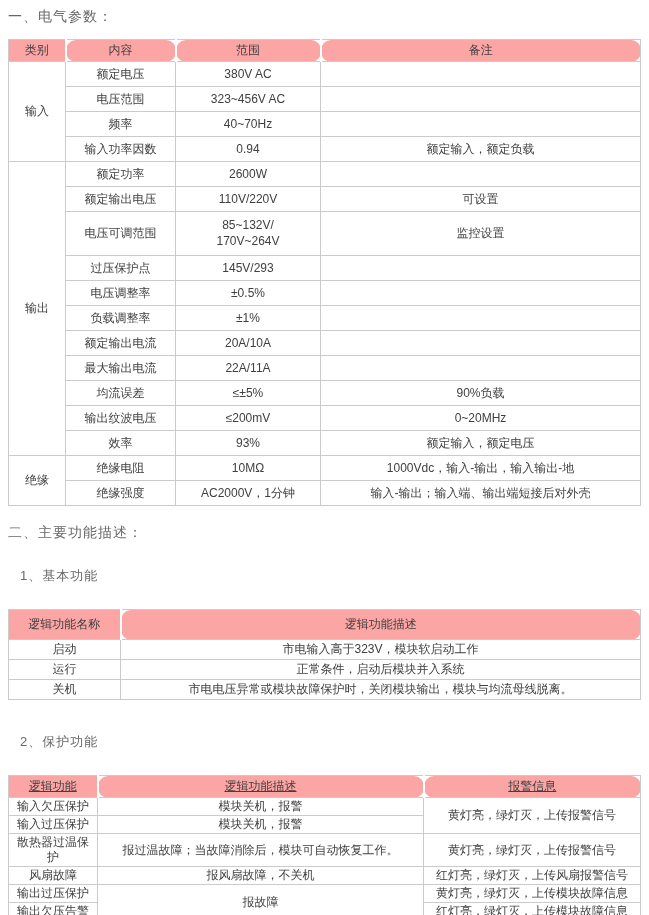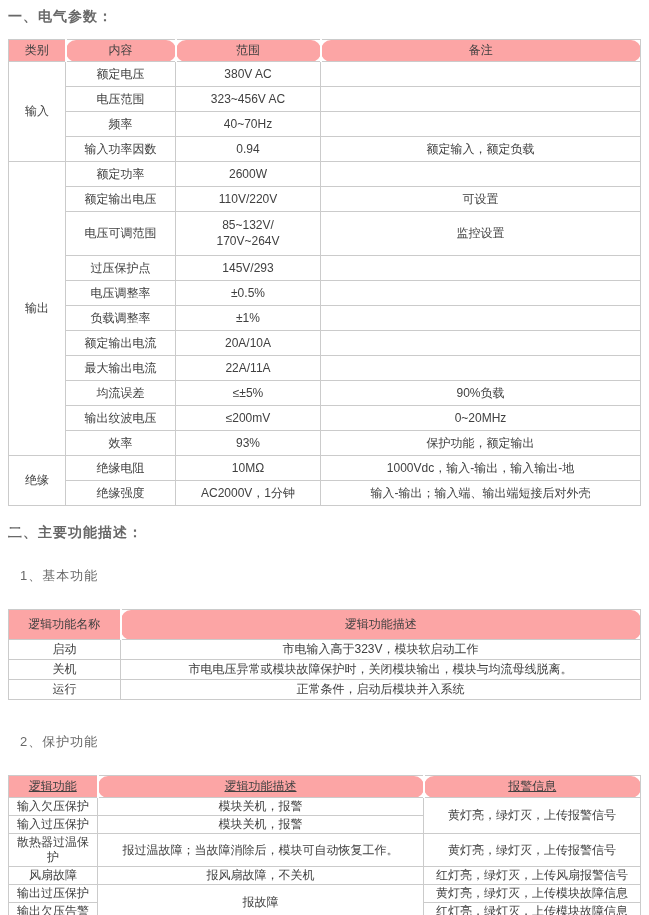--- a/index.html
+++ b/index.html
@@ -4,21 +4,21 @@
 <style>
   html, body { margin:0; padding:0; background:#ffffff; }
   body {
     width:649px; min-height:915px;
     font-family:"Liberation Sans","DejaVu Sans",sans-serif;
     color:#404040;
   }
   .page { padding:6px 8px 0 8px; }
 
   .sec-title {
-    font-size:14px; color:#686868; font-weight:bold;
+    font-size:14px; color:#686868; font-weight:normal;
     margin:0 0 0 0; padding:2px 0 13px 0; letter-spacing:1px;
   }
   .sub-title {
     font-size:13px; color:#686868; font-weight:normal;
     margin:12px; padding:0 0 12px 0; letter-spacing:1px;
   }
 
   table.tbl {
     border-collapse:collapse; table-layout:fixed; width:633px;
     font-size:12px; color:#404040;
@@ -149,21 +149,21 @@
         <td>90%负载</td>
       </tr>
       <tr>
         <td>输出纹波电压</td>
         <td>≤200mV</td>
         <td>0~20MHz</td>
       </tr>
       <tr>
         <td>效率</td>
         <td>93%</td>
-        <td>保护功能，额定输出</td>
+        <td>额定输入，额定电压</td>
       </tr>
 
       <tr>
         <td rowspan="2">绝缘</td>
         <td>绝缘电阻</td>
         <td>10MΩ</td>
         <td>1000Vdc，输入-输出，输入输出-地</td>
       </tr>
       <tr>
         <td>绝缘强度</td>
@@ -187,26 +187,26 @@
         <th>逻辑功能名称</th>
         <th>逻辑功能描述</th>
       </tr>
     </thead>
     <tbody>
       <tr>
         <td>启动</td>
         <td>市电输入高于323V，模块软启动工作</td>
       </tr>
       <tr>
+        <td>运行</td>
+        <td>正常条件，启动后模块并入系统</td>
+      </tr>
+      <tr>
         <td>关机</td>
         <td>市电电压异常或模块故障保护时，关闭模块输出，模块与均流母线脱离。</td>
-      </tr>
-      <tr>
-        <td>运行</td>
-        <td>正常条件，启动后模块并入系统</td>
       </tr>
     </tbody>
   </table>
 
   <div class="gap2"></div>
   <div class="sub-title">2、保护功能</div>
 
   <table class="tbl t3">
     <colgroup>
         <col style="width:89px">

